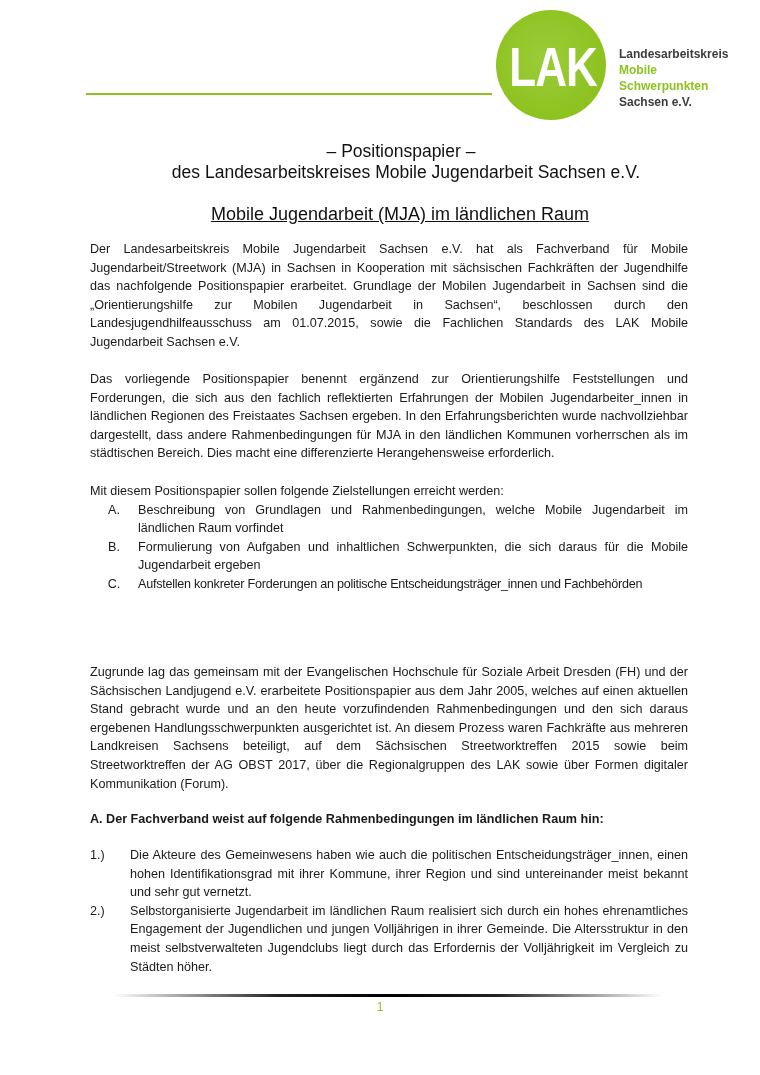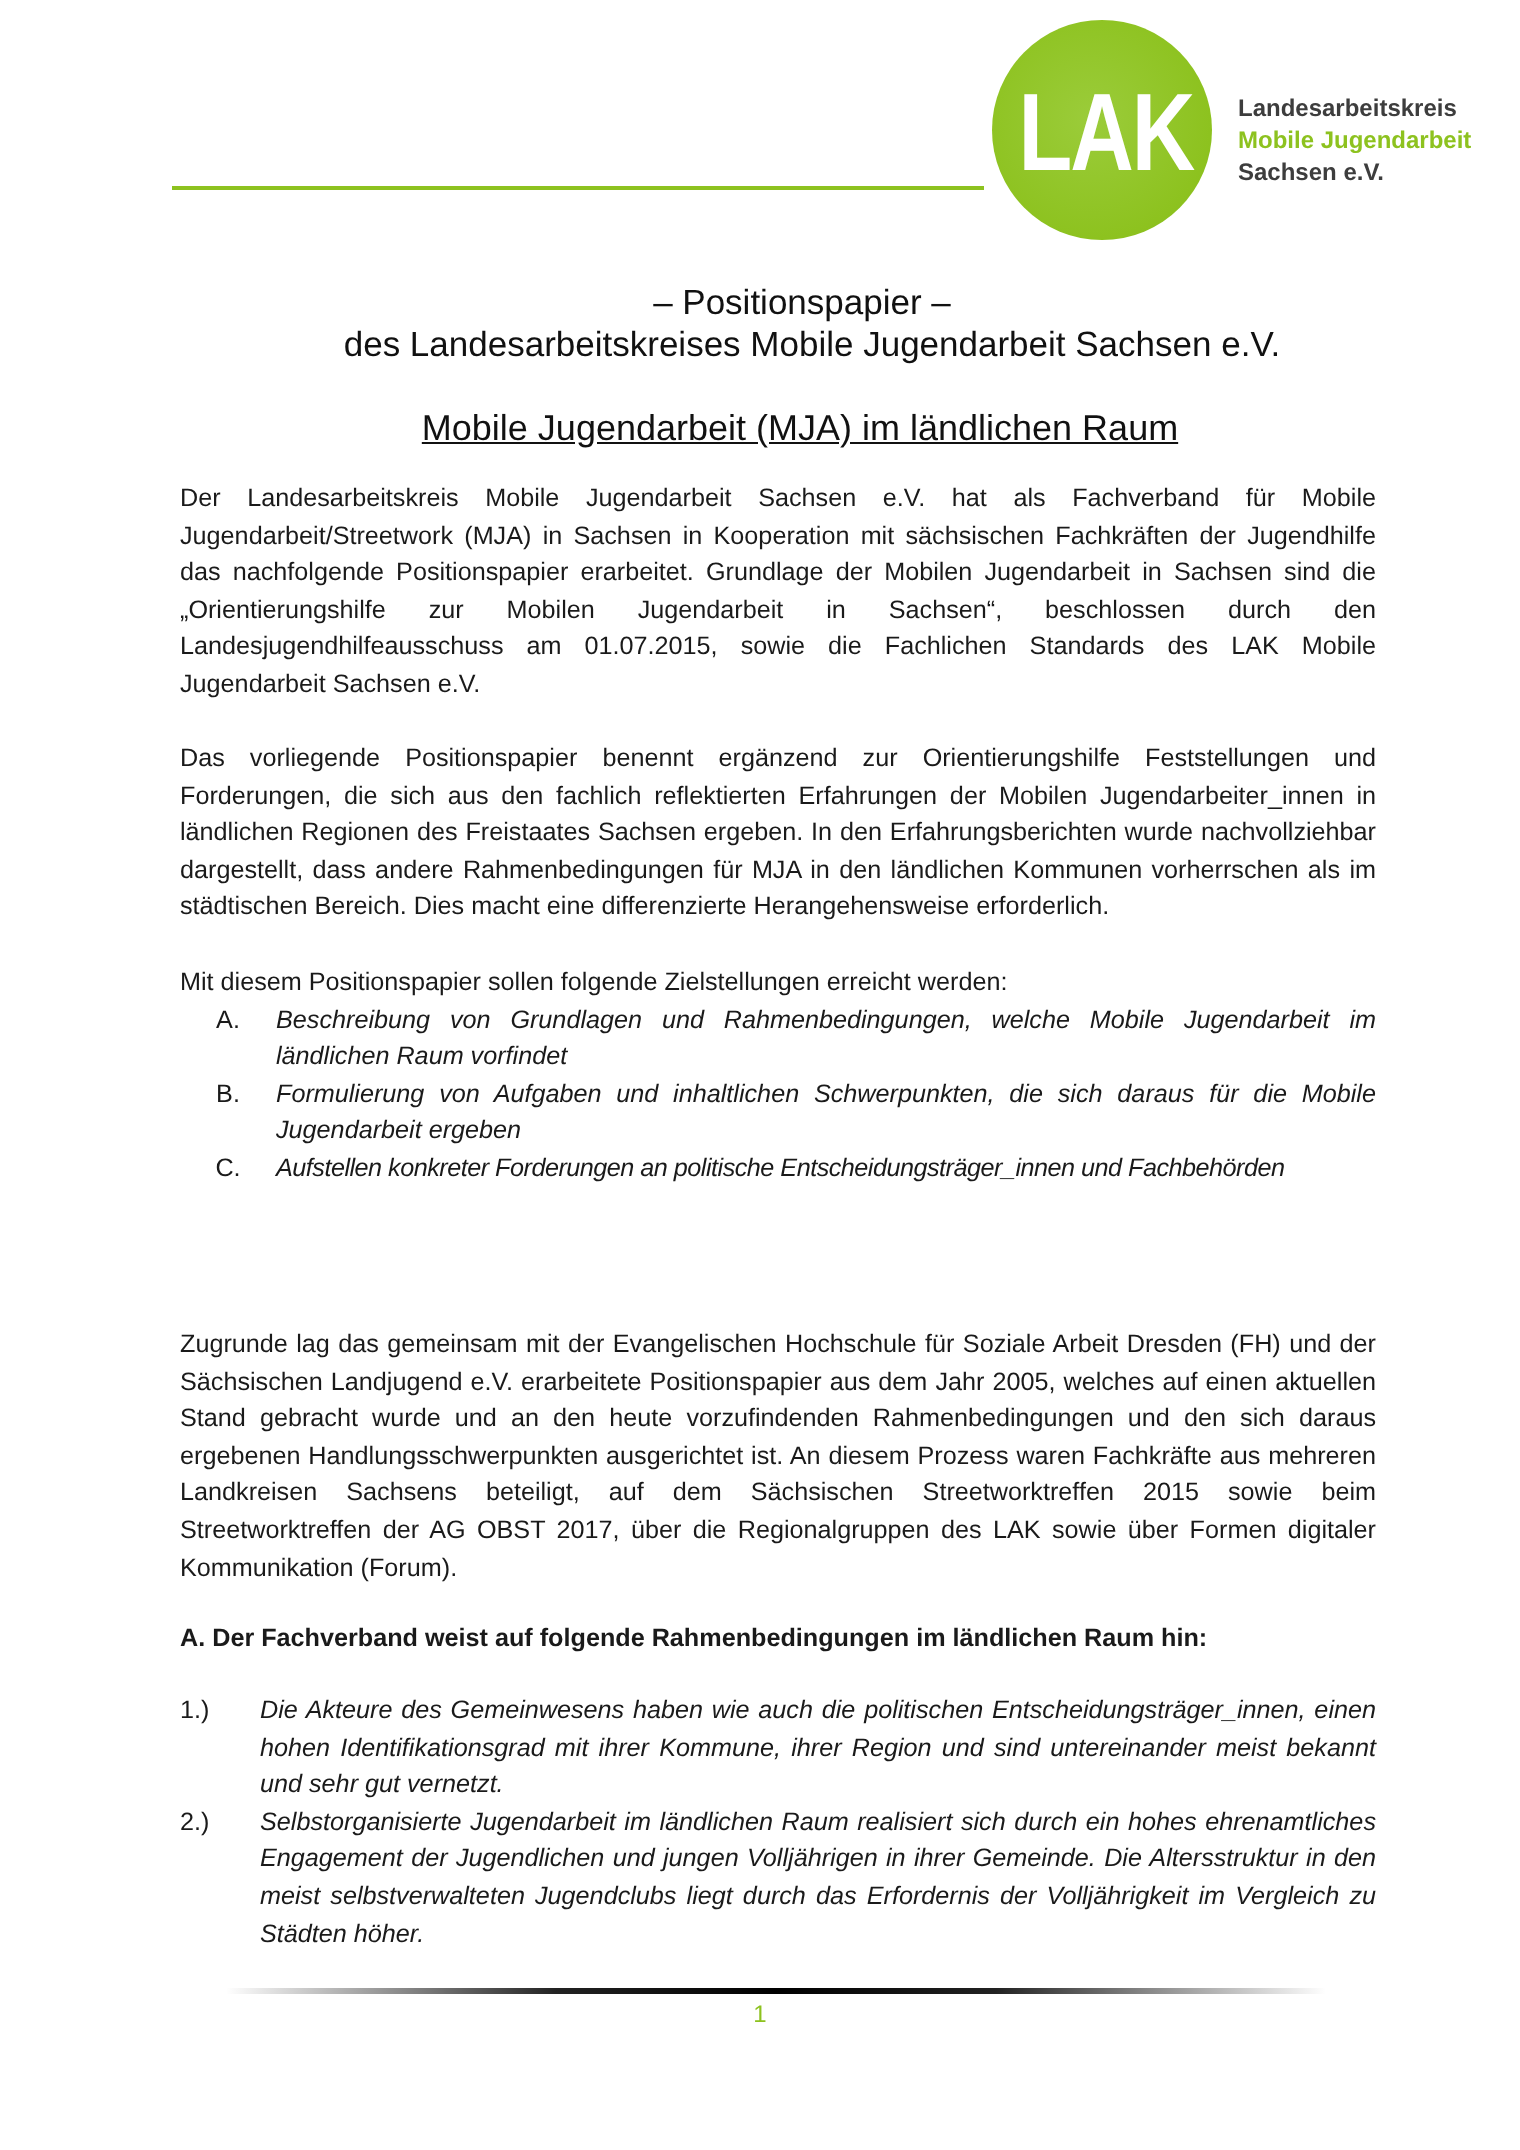--- a/index.html
+++ b/index.html
@@ -24,37 +24,37 @@
   .just { text-align: justify; }
   .p1 { top: 240px; }
   .p2 { top: 370px; }
   .p3 { top: 482px; }
   .p4 { top: 663px; }
   .heading-a { top: 810px; font-weight: bold; }
   .list { top: 846px; }
   .p { margin: 0; }
   .litem { display: flex; }
   .litem .lbl { width: 40px; flex: none; }
-  .litem .txt { flex: 1; text-align: justify; font-style: italic; }
+  .litem .txt { flex: 1; text-align: justify; }
   .abc .lbl { width: 48px; text-align: center; }
   .footer-line { position: absolute; left: 113px; top: 994px; width: 550px; height: 3px;
                  background: linear-gradient(to right, rgba(0,0,0,0), #222 30%, #000 50%, #222 70%, rgba(0,0,0,0)); }
   .page-num { position: absolute; left: 0; width: 760px; top: 1000px; text-align: center; color: #8dc21f; font-size: 12px; }
 </style>
 </head>
 <body>
 
 <div class="header-line"></div>
 
 <div class="logo">
   <div class="logo-circle"></div>
   <div class="logo-letters">LAK</div>
   <div class="logo-text">
     <div class="l1">Landesarbeitskreis</div>
-    <div class="l2">Mobile Jugendarbeit</div>
+    <div class="l2">Mobile Schwerpunkten</div>
     <div class="l3">Sachsen e.V.</div>
   </div>
 </div>
 
 <div class="title t1">– Positionspapier –</div>
 <div class="title t2">des Landesarbeitskreises Mobile Jugendarbeit Sachsen e.V.</div>
 <div class="title t3">Mobile Jugendarbeit (MJA) im ländlichen Raum</div>
 
 <div class="body just p1">Der Landesarbeitskreis Mobile Jugendarbeit Sachsen e.V. hat als Fachverband für Mobile Jugendarbeit/Streetwork (MJA) in Sachsen in Kooperation mit sächsischen Fachkräften der Jugendhilfe das nachfolgende Positionspapier erarbeitet. Grundlage der Mobilen Jugendarbeit in Sachsen sind die „Orientierungshilfe zur Mobilen Jugendarbeit in Sachsen“, beschlossen durch den Landesjugendhilfeausschuss am 01.07.2015, sowie die Fachlichen Standards des LAK Mobile Jugendarbeit Sachsen e.V.</div>
 <div class="body just p2">Das vorliegende Positionspapier benennt ergänzend zur Orientierungshilfe Feststellungen und Forderungen, die sich aus den fachlich reflektierten Erfahrungen der Mobilen Jugendarbeiter_innen in ländlichen Regionen des Freistaates Sachsen ergeben. In den Erfahrungsberichten wurde nachvollziehbar dargestellt, dass andere Rahmenbedingungen für MJA in den ländlichen Kommunen vorherrschen als im städtischen Bereich. Dies macht eine differenzierte Herangehensweise erforderlich.</div>

